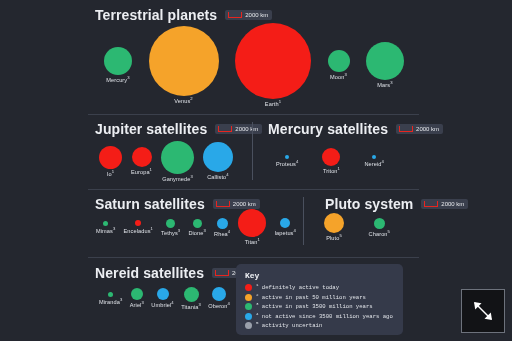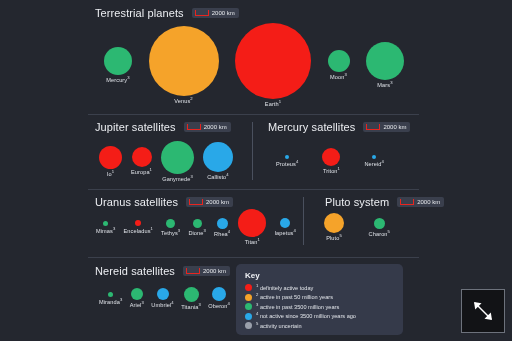--- a/index.html
+++ b/index.html
@@ -9,21 +9,21 @@
     font-family:"Liberation Sans", sans-serif;
     color:#e8eaee;
     overflow:hidden;
     position:relative;
   }
   .page{position:absolute;inset:0;}
 
   
   .sec-head{display:flex;align-items:center;gap:8px;}
   .sec-title{
-    font-size:11px;font-weight:normal;color:#eceef2;letter-spacing:.1px;
+    font-size:14px;font-weight:bold;color:#eceef2;letter-spacing:.1px;
     white-space:nowrap;
   }
   .scale-pill{
     display:inline-flex;align-items:center;gap:3px;
     background:#3a3f4d;border-radius:2px;
     padding:2px 4px 2px 3px;
   }
   .scale-bracket{
     width:14px;height:6px;
     border:1.3px solid #e8251f;
@@ -159,21 +159,21 @@
       <div class="item">
         <div class="disc" style="width: 4px; height: 4px; background: rgb(41, 168, 232);"></div>
         <div class="lbl">Nereid<sup>4</sup></div>
       </div>
     </div>
 
   <div class="hdiv" style="position:absolute;left:88px;top:189px;width:331px;"></div>
 
   <div style="position:absolute;left:95px;top:196px;">
     <div class="sec-head">
-      <span class="sec-title">Uranus satellites</span>
+      <span class="sec-title">Saturn satellites</span>
       <span class="scale-pill">
         <span class="scale-bracket"></span>
         <span class="scale-text">2000 km</span>
       </span>
     </div>
   </div>
   <div id="row-saturn" class="row" style="position:absolute;left:96px;top:210px;width:200px;height:34px;align-items:center;justify-content:space-between;">
       <div class="item">
         <div class="disc" style="width: 5px; height: 5px; background: rgb(44, 184, 114);"></div>
         <div class="lbl">Mimas<sup>3</sup></div>
@@ -253,21 +253,21 @@
       <div class="item">
         <div class="disc" style="width: 15px; height: 15px; background: rgb(44, 184, 114);"></div>
         <div class="lbl">Titania<sup>3</sup></div>
       </div>
       <div class="item">
         <div class="disc" style="width: 14px; height: 14px; background: rgb(41, 168, 232);"></div>
         <div class="lbl">Oberon<sup>4</sup></div>
       </div>
     </div>
 
-  <div class="key" style="left:236px;top:264px;width:167px;height:71px;">
+  <div class="key" style="left:236px;top:264px;width:167px;height:71px;font-family:Liberation Mono, monospace;">
     <div class="key-title">Key</div>
     <div id="key-list">
         <div class="key-row">
           <span class="key-dot" style="background: rgb(244, 29, 23);"></span>
           <span class="key-text"><sup>1</sup> definitely active today</span>
         </div>
         <div class="key-row">
           <span class="key-dot" style="background: rgb(245, 163, 42);"></span>
           <span class="key-text"><sup>2</sup> active in past 50 million years</span>
         </div>

